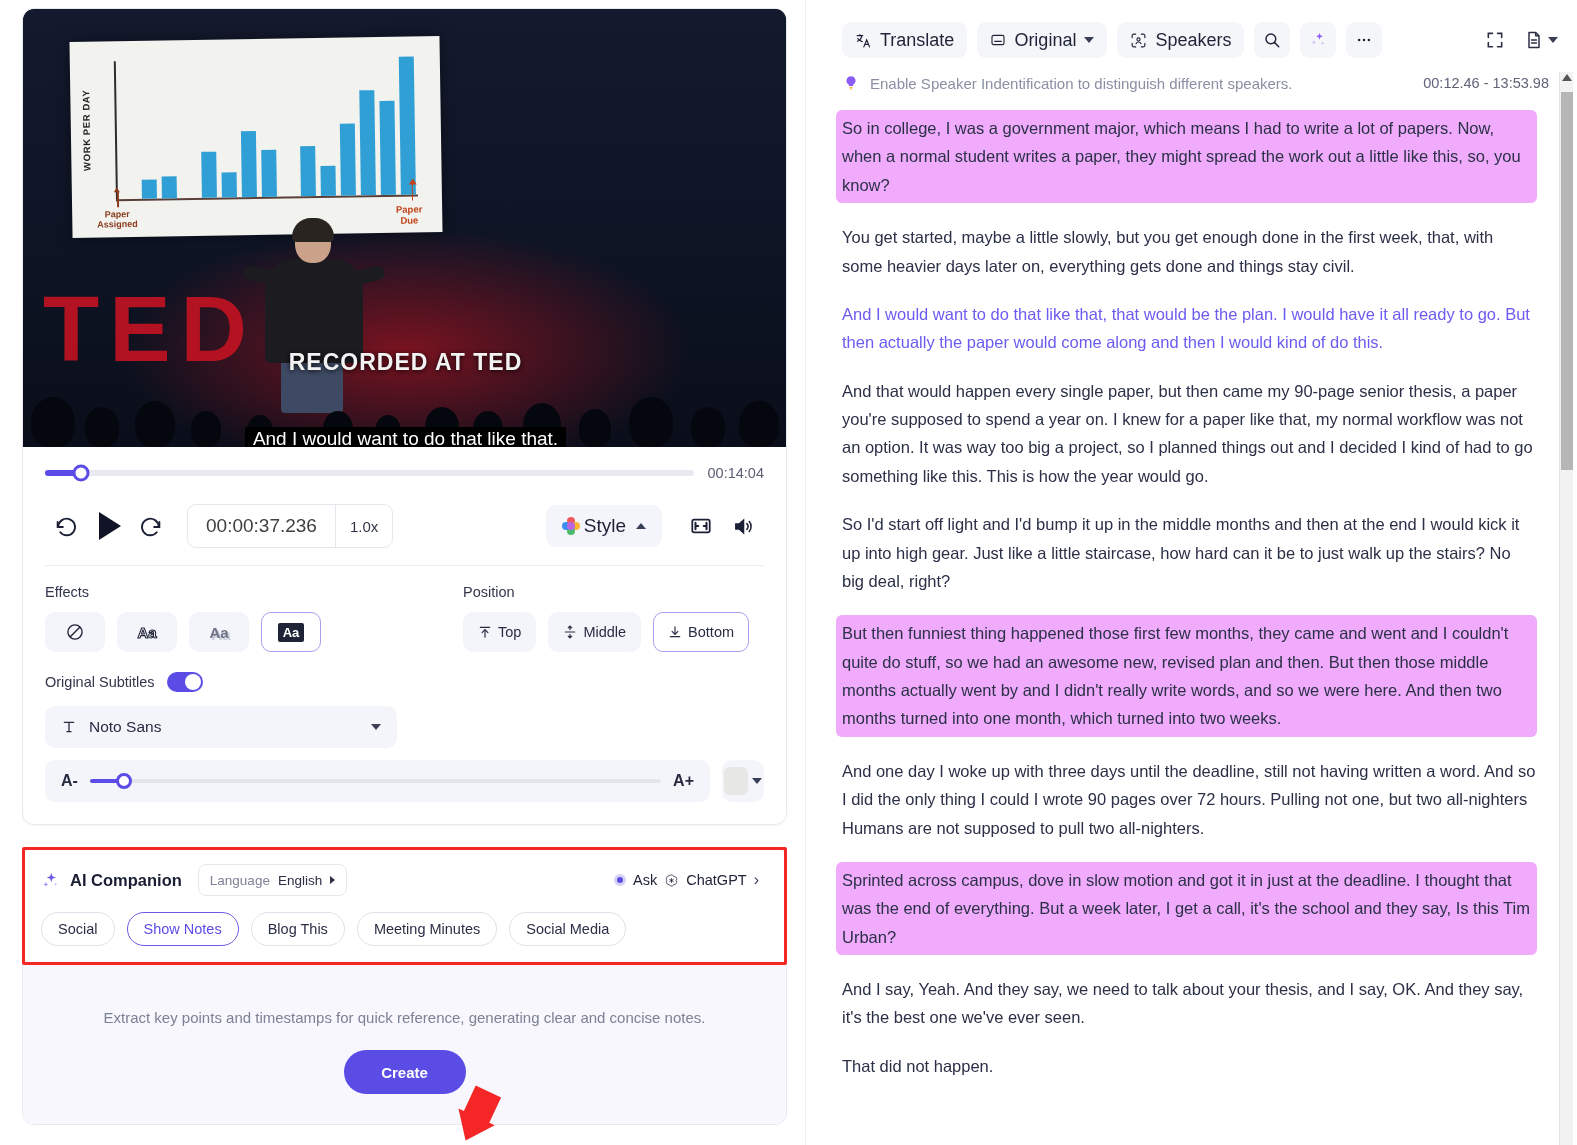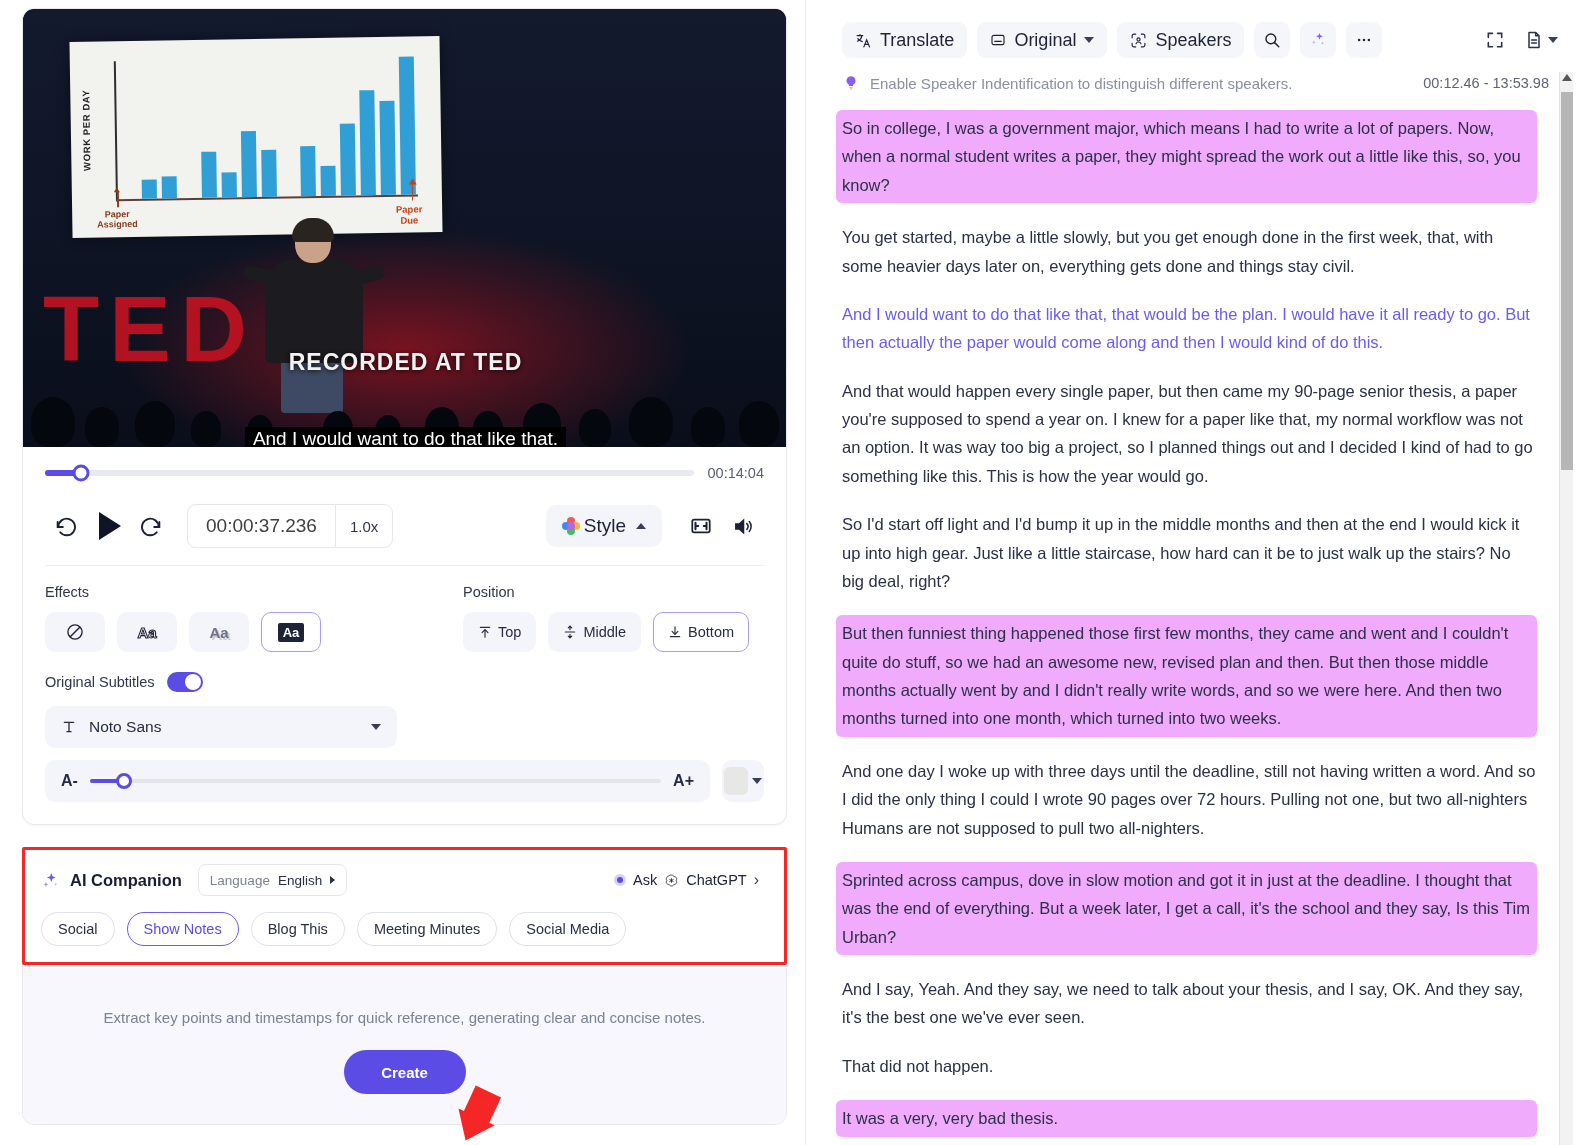--- a/index.html
+++ b/index.html
@@ -640,21 +640,20 @@
         <div class="para hl">So in college, I was a government major, which means I had to write a lot of papers. Now, when a normal student writes a paper, they might spread the work out a little like this, so, you know?</div>
         <div class="para">You get started, maybe a little slowly, but you get enough done in the first week, that, with some heavier days later on, everything gets done and things stay civil.</div>
         <div class="para active">And I would want to do that like that, that would be the plan. I would have it all ready to go. But then actually the paper would come along and then I would kind of do this.</div>
         <div class="para">And that would happen every single paper, but then came my 90-page senior thesis, a paper you're supposed to spend a year on. I knew for a paper like that, my normal workflow was not an option. It was way too big a project, so I planned things out and I decided I kind of had to go something like this. This is how the year would go.</div>
         <div class="para">So I'd start off light and I'd bump it up in the middle months and then at the end I would kick it up into high gear. Just like a little staircase, how hard can it be to just walk up the stairs? No big deal, right?</div>
         <div class="para hl">But then funniest thing happened those first few months, they came and went and I couldn't quite do stuff, so we had an awesome new, revised plan and then. But then those middle months actually went by and I didn't really write words, and so we were here. And then two months turned into one month, which turned into two weeks.</div>
         <div class="para">And one day I woke up with three days until the deadline, still not having written a word. And so I did the only thing I could I wrote 90 pages over 72 hours. Pulling not one, but two all-nighters Humans are not supposed to pull two all-nighters.</div>
         <div class="para hl">Sprinted across campus, dove in slow motion and got it in just at the deadline. I thought that was the end of everything. But a week later, I get a call, it's the school and they say, Is this Tim Urban?</div>
         <div class="para">And I say, Yeah. And they say, we need to talk about your thesis, and I say, OK. And they say, it's the best one we've ever seen.</div>
         <div class="para">That did not happen.</div>
-        <div class="para hl">It was a very, very bad thesis.</div>
       </div>
 
     <div class="vscroll">
       <div class="up"></div>
       <div class="vthumb"></div>
     </div>
   </div>
 
 </div>
 

